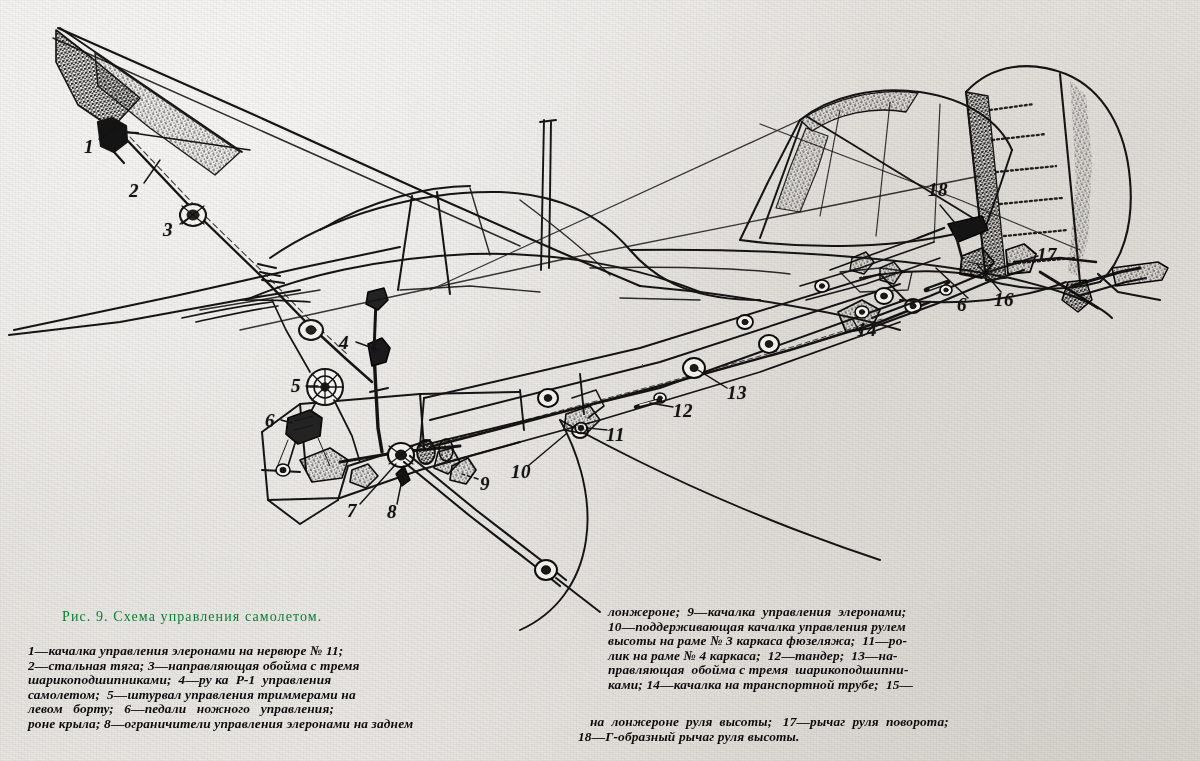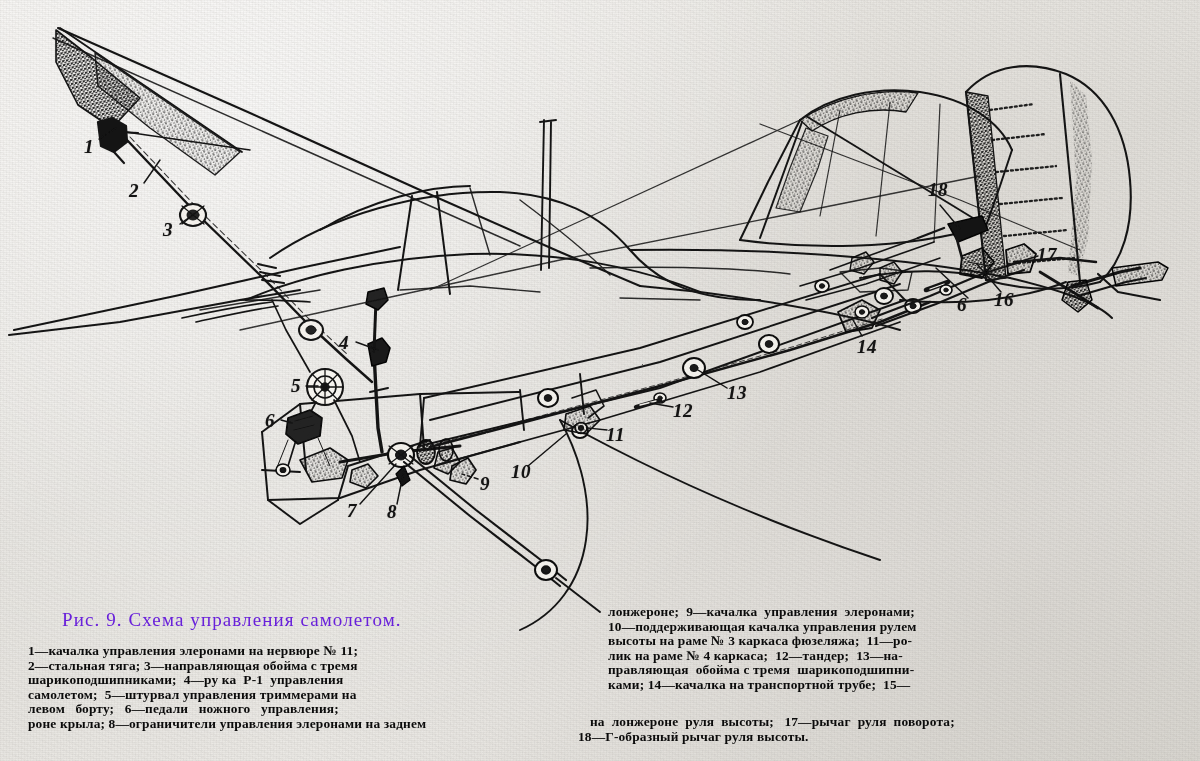--- a/index.html
+++ b/index.html
@@ -59,39 +59,39 @@
   
   #caption {
     position: absolute;
     left: 0; top: 600px;
     width: 1200px; height: 161px;
   }
   #fig-title {
     position: absolute;
     left: 62px; top: 9px;
     font-family: "Liberation Serif", serif;
-    font-size: 19px;
+    font-size: 14px;
     font-weight: 400;
     letter-spacing: 1.1px;
-    color: #6d28d9;
+    color: #15803d;
     white-space: nowrap;
   }
   .legend-col {
     position: absolute;
     font-family: "Liberation Serif", serif;
     font-size: 13.4px;
     font-weight: 700;
     line-height: 14.6px;
     color: #141414;
     letter-spacing: .15px;
   }
   #legend-left  { left: 28px;  top: 44px;  width: 556px; }
   #legend-right { left: 608px; top: 5px;   width: 584px; }
   #legend-tail  { left: 608px; top: 115px; width: 584px; }
-  .legend-line { white-space: pre; display: block; }
+  .legend-line { white-space: pre; display: block; font-style: italic; }
 
   
   #ink-wrap { position: absolute; inset: 0; filter: contrast(1.08) brightness(.99); }
 </style>
 </head>
 <body>
 
 <div id="page">
 
   <div id="paper-texture"></div>
@@ -457,21 +457,21 @@
       <span class="callout" style="left:339px; top:333px;">4</span>
       <span class="callout" style="left:291px; top:376px;">5</span>
       <span class="callout" style="left:265px; top:411px;">6</span>
       <span class="callout" style="left:347px; top:501px;">7</span>
       <span class="callout" style="left:387px; top:502px;">8</span>
       <span class="callout" style="left:480px; top:474px;">9</span>
       <span class="callout" style="left:511px; top:462px;">10</span>
       <span class="callout" style="left:606px; top:425px;">11</span>
       <span class="callout" style="left:673px; top:401px;">12</span>
       <span class="callout" style="left:727px; top:383px;">13</span>
-      <span class="callout" style="left:857px; top:337px;text-align:center;">14</span>
+      <span class="callout" style="left:857px; top:320px;text-align:center;">14</span>
       <span class="callout" style="left:957px; top:295px;">6</span>
       <span class="callout" style="left:994px; top:290px;">16</span>
       <span class="callout" style="left:1037px;top:245px;">17</span>
       <span class="callout" style="left:928px; top:180px;">18</span>
     </div>
 
     <div id="caption">
 
       <div id="fig-title">Рис. 9. Схема управления самолетом.</div>
 

